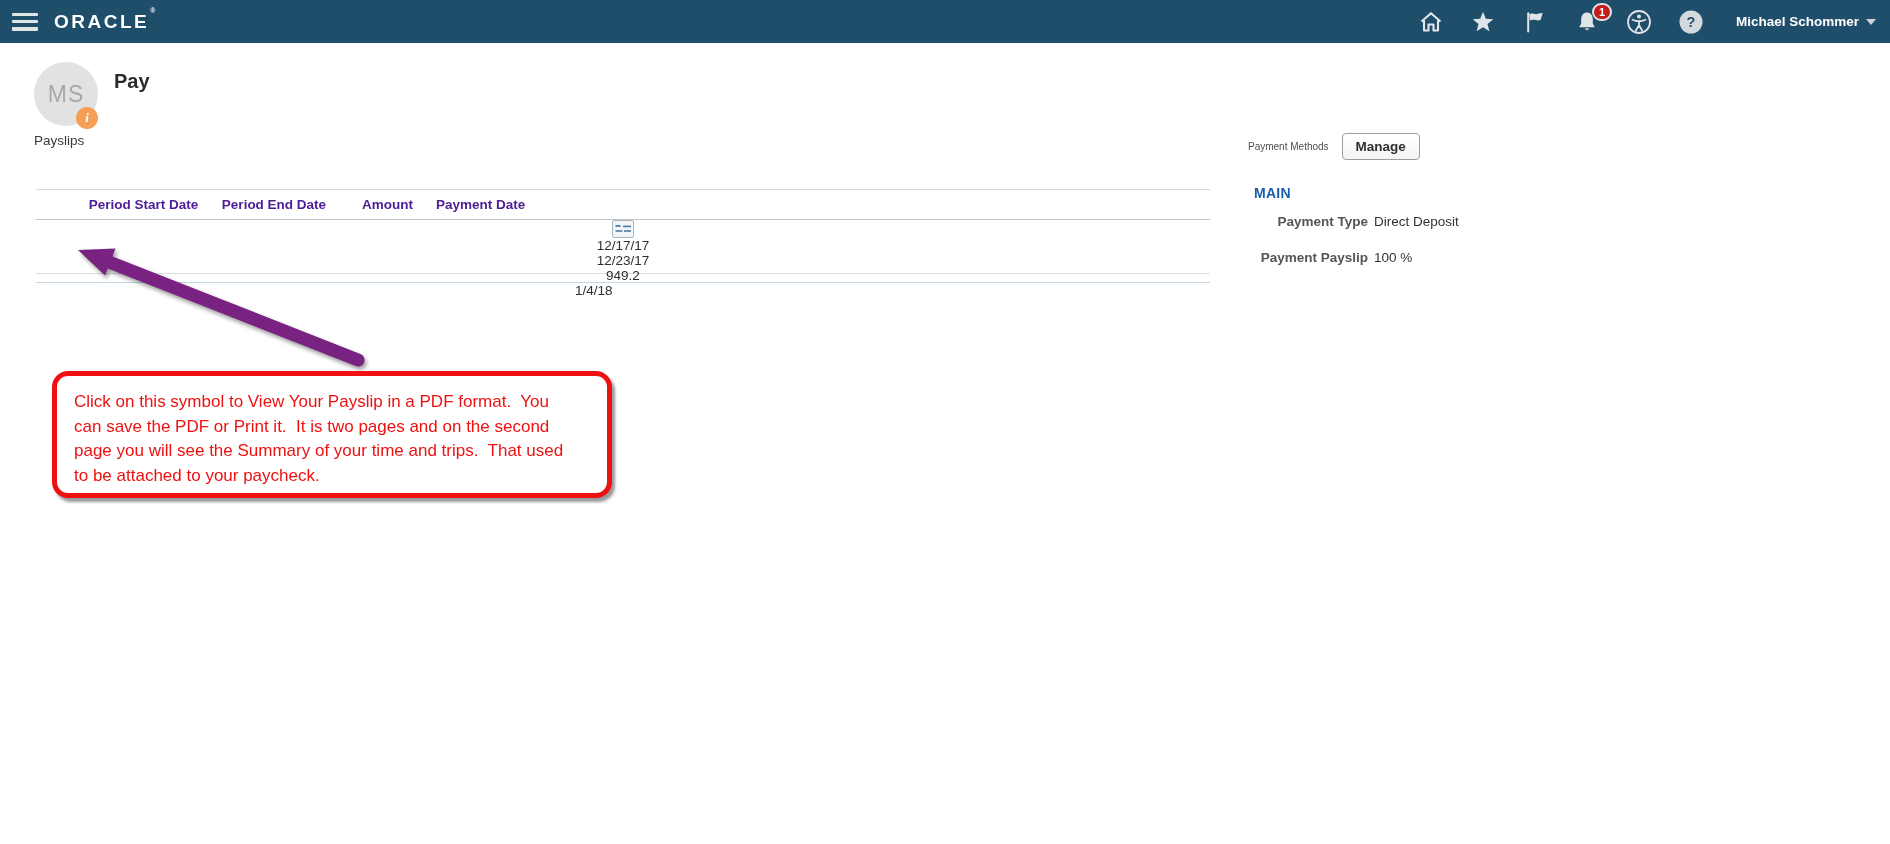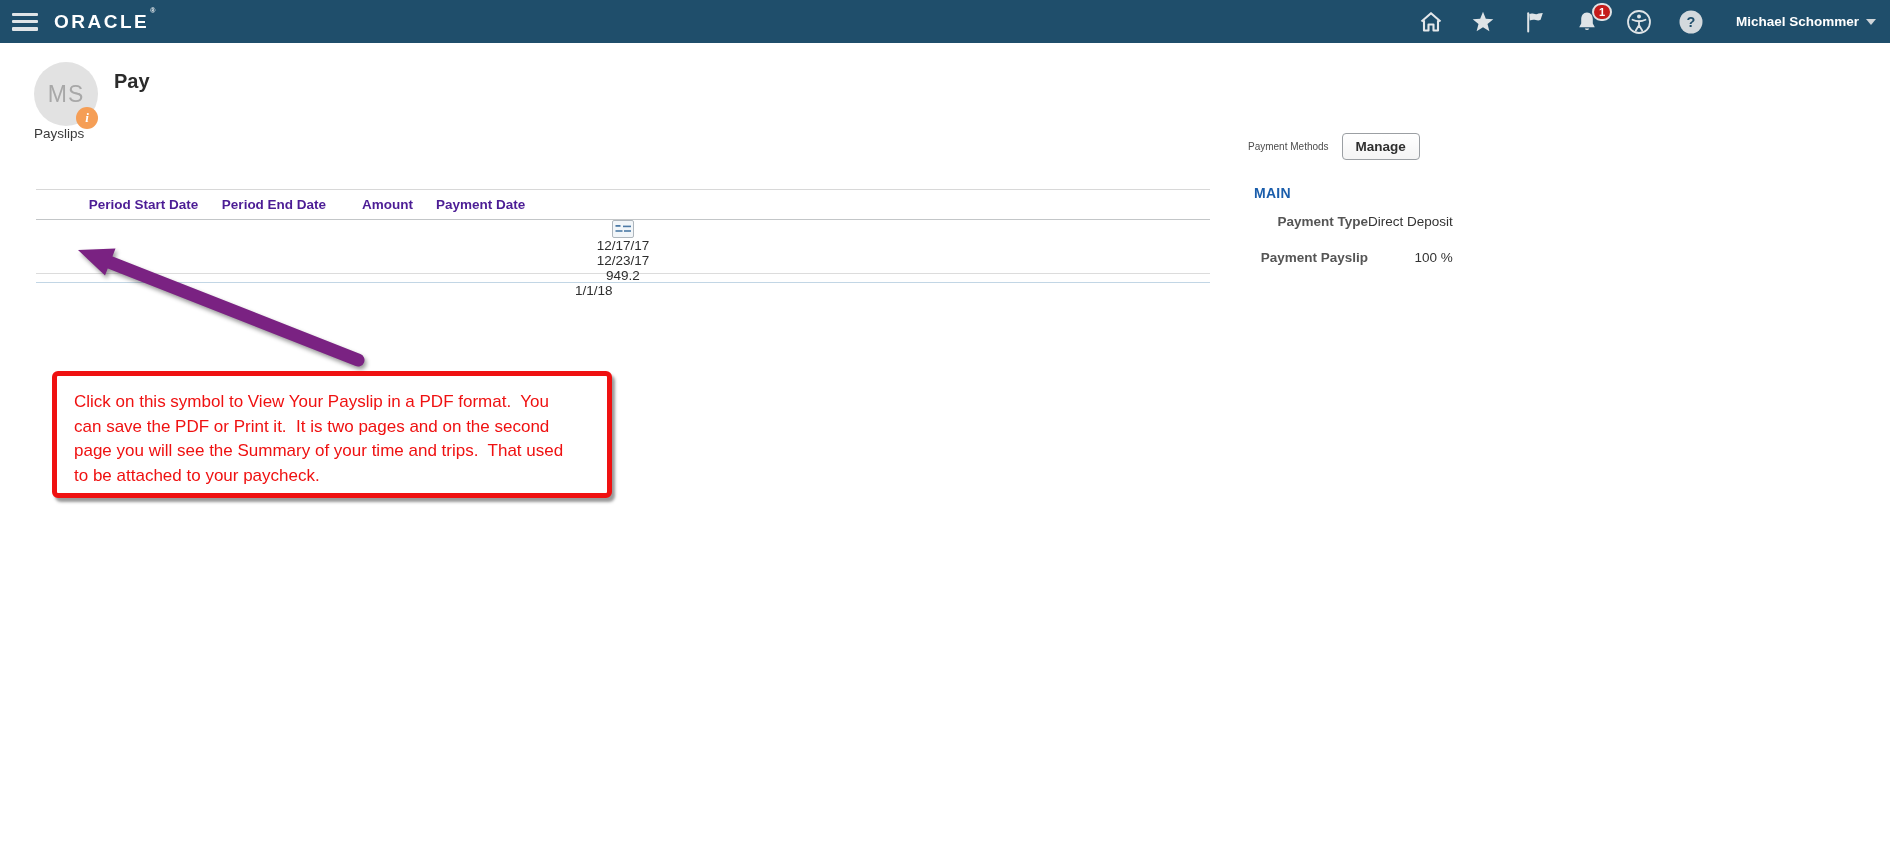--- a/index.html
+++ b/index.html
@@ -28,21 +28,21 @@
                 border-top:6px solid #cfd5d9; }
 
   
   .avatar { position:absolute; left:34px; top:62px; width:64px; height:64px; border-radius:50%;
             background:#e2e2e2; color:#a8a8a8; font-size:23px; display:flex; align-items:center;
             justify-content:center; letter-spacing:1px; }
   .info-badge { position:absolute; left:76px; top:107px; width:22px; height:22px; border-radius:50%;
                 background:#f59e56; color:#fff; font-size:13px; font-weight:bold; font-family:"Liberation Serif",serif;
                 font-style:italic; display:flex; align-items:center; justify-content:center; cursor:pointer; }
   .page-title { position:absolute; left:114px; top:70px; font-size:20px; font-weight:bold; color:#2b2b2b; }
-  .section-label { position:absolute; left:34px; top:126px; font-size:13.5px; color:#3a3a3a; }
+  .section-label { position:absolute; left:34px; top:133px; font-size:13.5px; color:#3a3a3a; }
 
   
   .table { position:absolute; left:36px; top:189px; width:1174px; font-size:13.5px; color:#2e2e2e; }
   .trow { display:flex; align-items:center; }
   .thead { height:31px; border-top:1px solid #d8d8d8; border-bottom:1px solid #c3c6c8;
            font-weight:bold; color:#4c1d95; }
   .tbody-row { height:54px; border-bottom:1px solid #dcdcdc;flex-direction:column; }
   .c0 { width:42px; display:flex; justify-content:center; }
   .c1 { width:131px; text-align:center; }
   .c2 { width:130px; text-align:center; }
@@ -51,34 +51,34 @@
   .cfill { flex:1; }
   .table-endline { position:absolute; left:36px; top:282px; width:1174px; height:1px; background:#c2d6e5; }
   .payslip-icon { width:22px; height:18px; cursor:pointer; display:block; }
 
   
   .arrow-layer { position:absolute; left:58px; top:238px; width:330px; height:145px; pointer-events:none; }
   .arrow-layer svg { filter:drop-shadow(2px 3px 2px rgba(0,0,0,0.4)); }
 
   
   .callout { position:absolute; left:52px; top:371px; width:560px; height:127px; background:#fff;
-             border:5px solid #ef1111; border-radius:6px; box-shadow:3px 4px 3px rgba(70,70,70,0.55);
+             border:5px solid #ef1111; border-radius:16px; box-shadow:3px 4px 3px rgba(70,70,70,0.55);
              padding:14px 0 8px 17px; }
   .callout p { color:#ef1111; font-size:17px; line-height:24.5px; white-space:pre-wrap; }
 
   
   .pm-row { position:absolute; left:1248px; top:131px; height:30px; display:flex; align-items:center; gap:13px; }
   .pm-label { font-size:10px; color:#4d4d4d; }
   .manage-btn { height:27px; padding:0 13px; background:linear-gradient(#ffffff,#f4f4f4);
                 border:1px solid #9b9fa3; border-radius:4px; font-family:"Liberation Sans",sans-serif;
                 font-size:13.5px; font-weight:bold; color:#2f2f2f; cursor:pointer; }
   .pm-section-title { position:absolute; left:1254px; top:185px; font-size:14px; font-weight:bold;
                       color:#1a5dab; letter-spacing:0.3px;text-align:right; }
   .pm-fields { position:absolute; left:1253px; top:214px; display:flex; flex-direction:column; gap:21px; }
-  .pm-field { display:flex; gap:0; font-size:13.5px; line-height:15px;justify-content:space-between; }
+  .pm-field { display:flex; gap:6px; font-size:13.5px; line-height:15px; }
   .pm-field .fl { width:115px; text-align:right; font-weight:bold; color:#555; }
   .pm-field .fv { color:#333; }
 </style>
 </head>
 <body>
 
 <div class="screen">
 
   <div class="topbar">
     <div class="hamburger">
@@ -160,21 +160,21 @@
           <rect x="0.5" y="0.5" width="21" height="17" rx="1.5" fill="#f2f6f9" stroke="#aeb6bd"></rect>
           <rect x="3.5" y="5" width="5" height="1.8" fill="#4d7aa6"></rect>
           <rect x="11" y="5.6" width="8" height="1.6" fill="#4d7aa6"></rect>
           <rect x="3.5" y="10.2" width="7" height="1.6" fill="#4d7aa6"></rect>
           <rect x="12" y="10.2" width="7" height="1.6" fill="#4d7aa6"></rect>
         </svg>
       </div>
       <div class="c1">12/17/17</div>
       <div class="c2">12/23/17</div>
       <div class="c3">949.2</div>
-      <div class="c4">1/1/18</div>
+      <div class="c4">1/4/18</div>
       <div class="cfill"></div>
     </div>
   </div>
   <div class="table-endline"></div>
 
   <div class="arrow-layer">
     <svg width="330" height="145" viewBox="0 0 330 145">
       <line x1="51" y1="24" x2="300" y2="122" stroke="#7a2282" stroke-width="13" stroke-linecap="round"></line>
       <polygon points="20,12 57.5,10.5 47,37.5" fill="#7a2282"></polygon>
     </svg>

